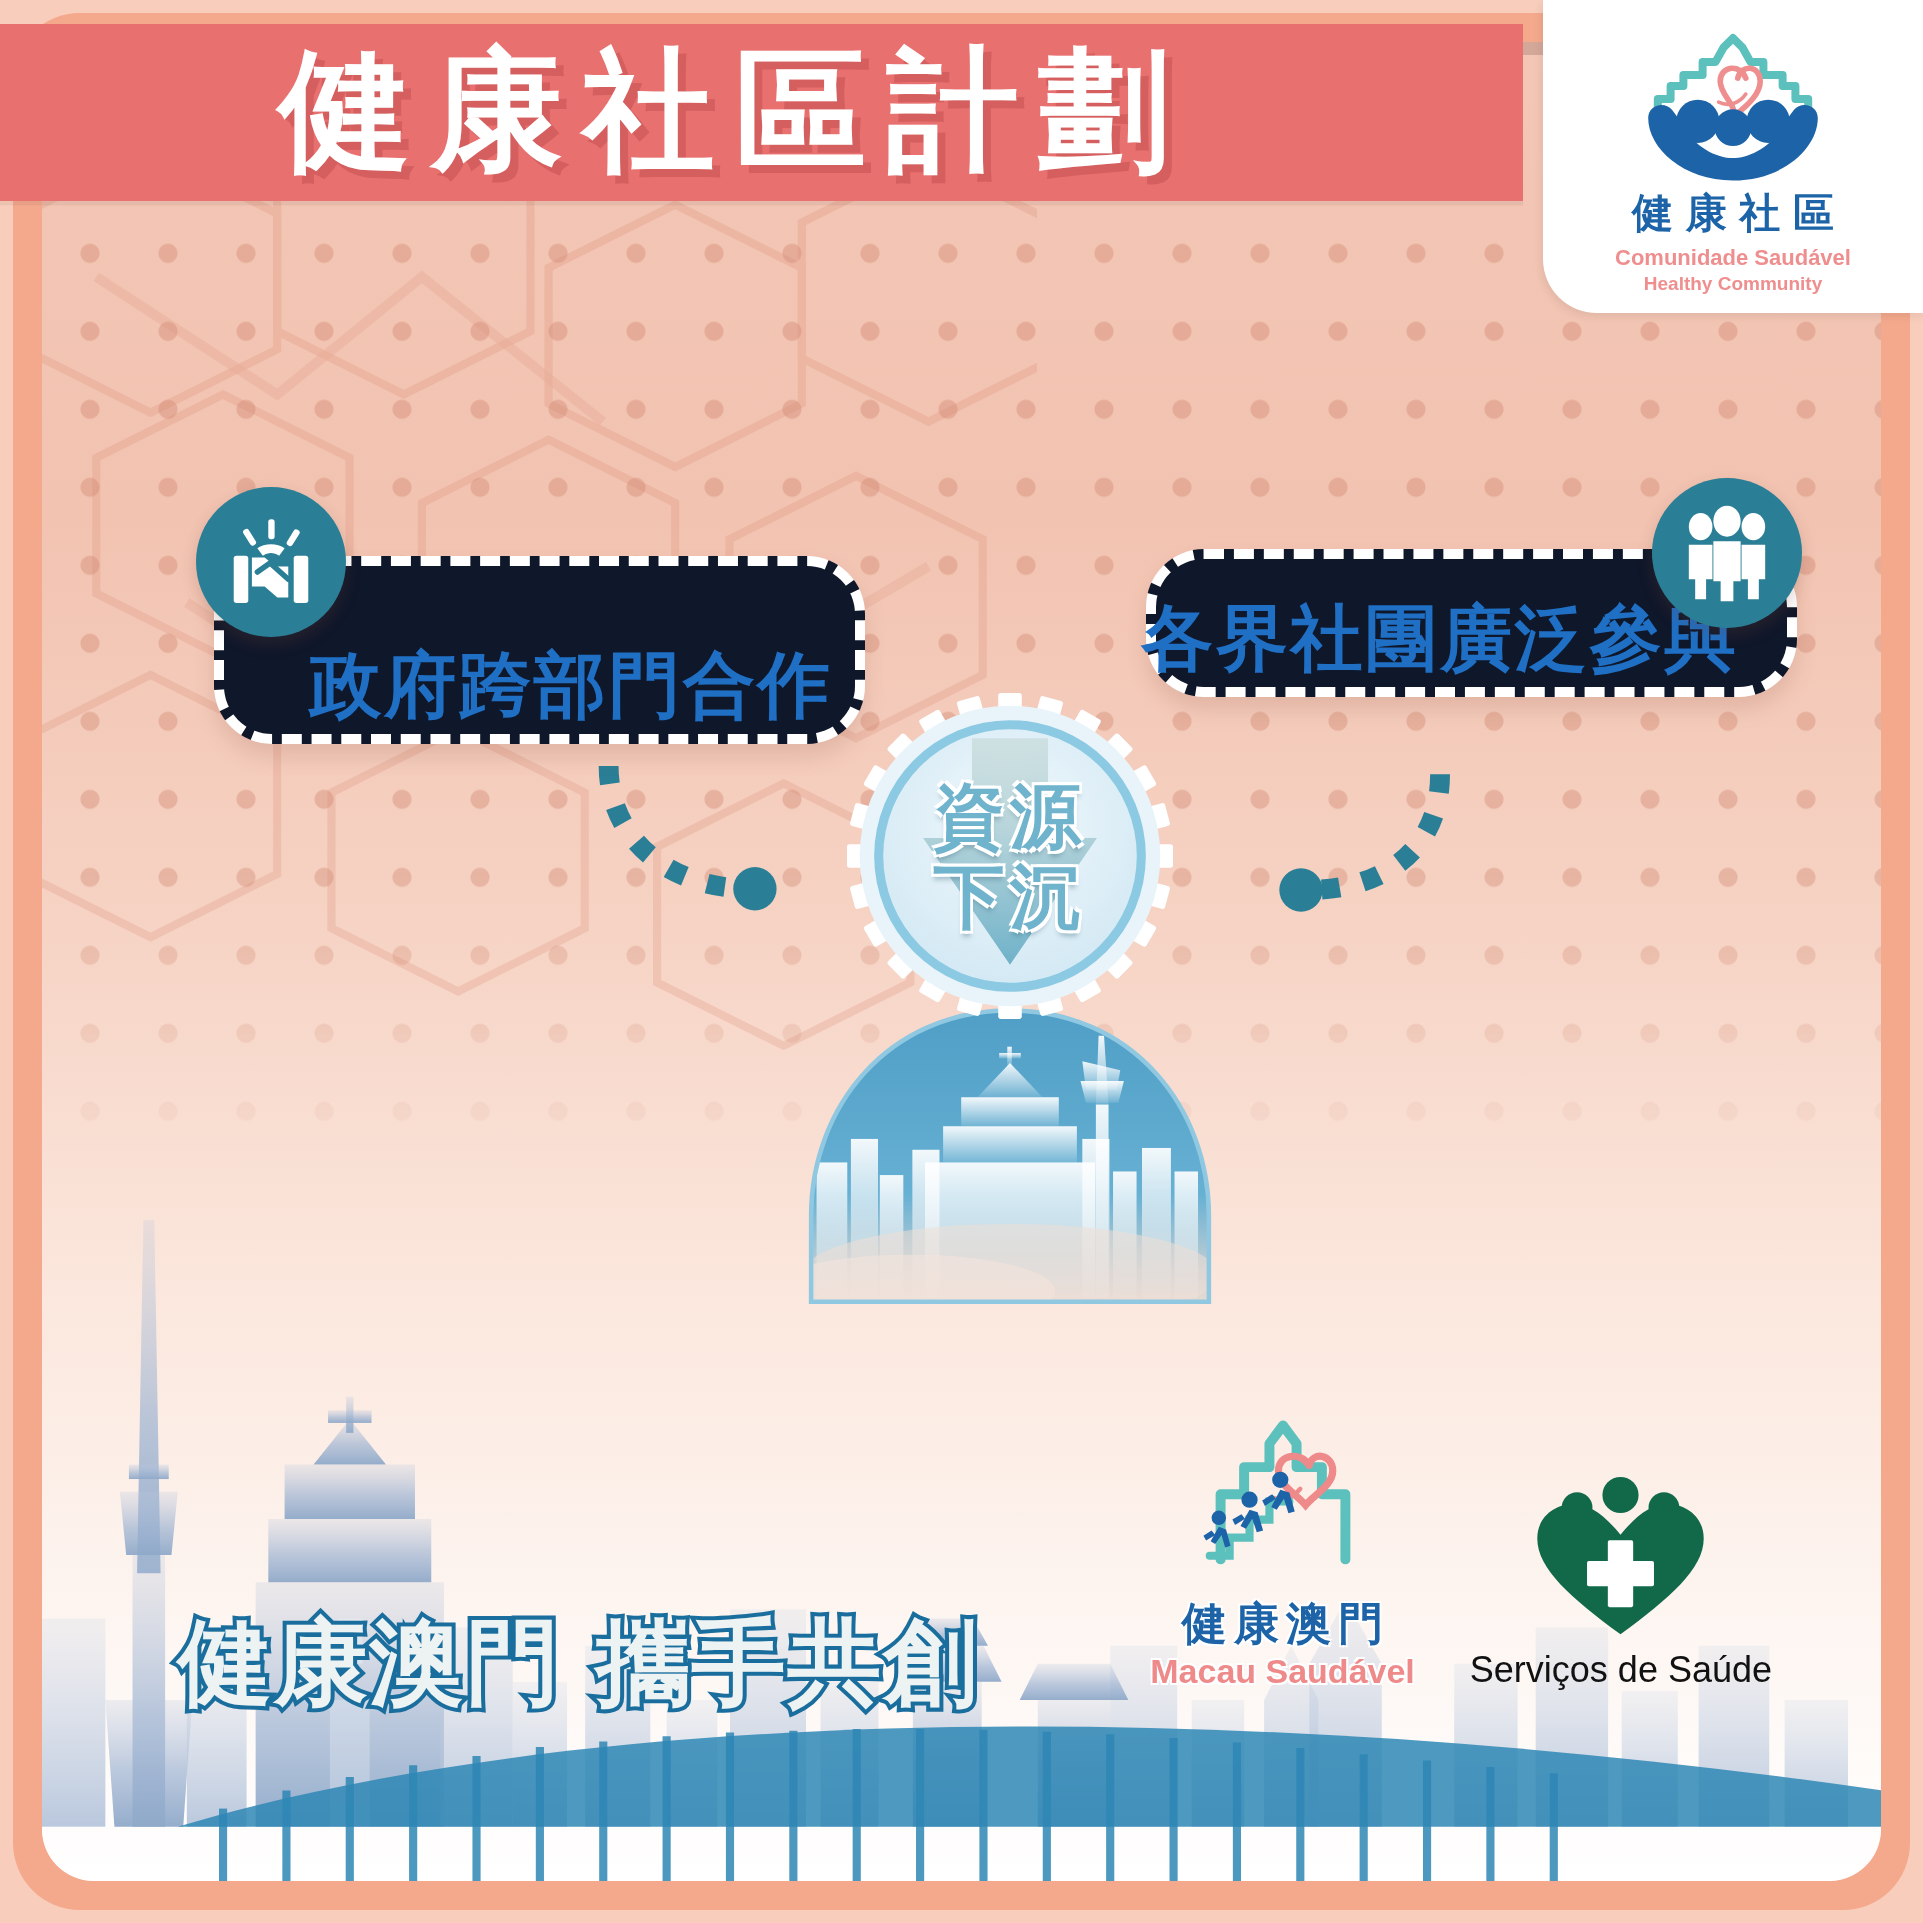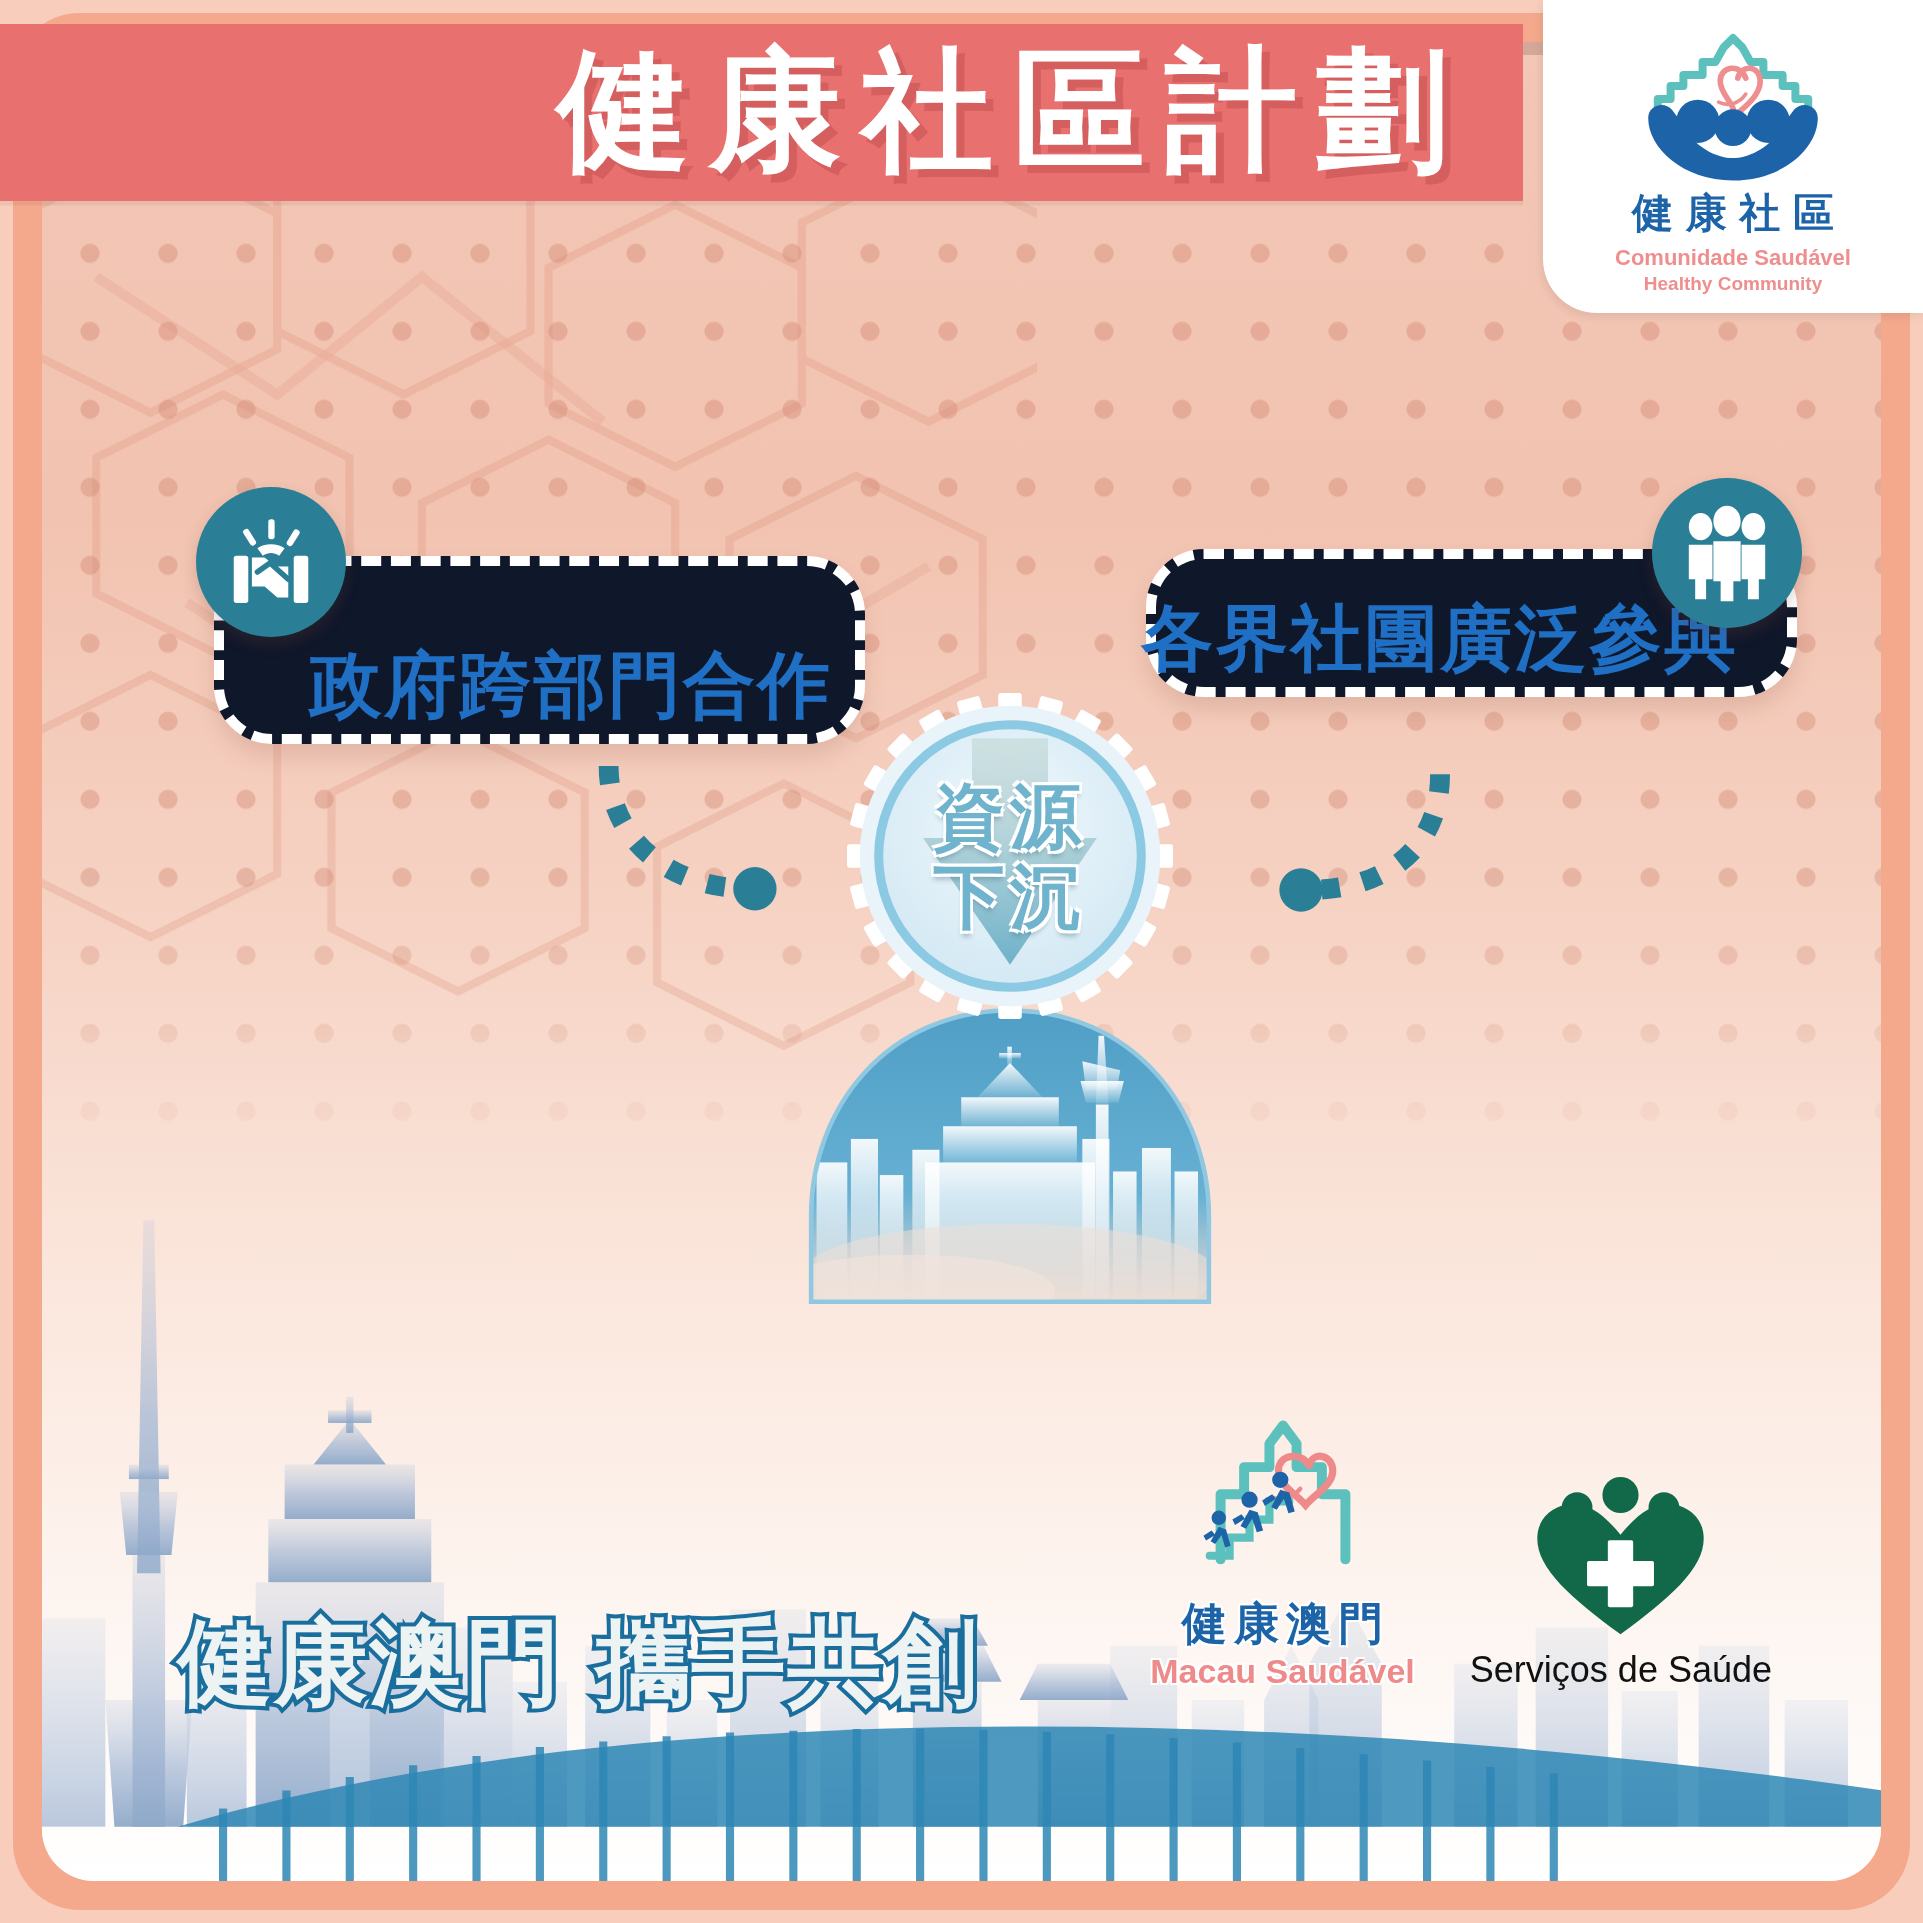--- a/index.html
+++ b/index.html
@@ -23,21 +23,21 @@
     background-size:78px 78px;background-position:9px 16.3px;
     -webkit-mask-image:linear-gradient(180deg,#000 0%,#000 72%,rgba(0,0,0,0) 100%);
             mask-image:linear-gradient(180deg,#000 0%,#000 72%,rgba(0,0,0,0) 100%);}
   .bg-hex{position:absolute;left:0;top:54px;width:995px;height:995px;opacity:.45;}
   .bg-topline{position:absolute;left:0;right:0;top:0;height:12.7px;background:rgba(120,80,70,.25);}
 
   
   .banner{position:absolute;left:0;top:23.5px;width:1523px;height:177px;background:#e8706f;
           border-top-right-radius:0;z-index:6;box-shadow:0 4.5px 0 rgba(0,0,0,.05);}
   .banner-title{position:absolute;left:0;right:54px;top:50%;transform:translateY(-50%);
-        text-align:right;color:#ffffff;font-size:132px;font-weight:bold;letter-spacing:20px;
+        text-align:center;color:#ffffff;font-size:132px;font-weight:bold;letter-spacing:20px;
         font-family:"DejaVu Sans","Liberation Sans",sans-serif;
         text-shadow:8.1px 8.1px 0 rgba(150,45,45,.25);white-space:nowrap;}
 
   
   .brandcard{position:absolute;right:0;top:0;width:380px;height:286px;background:#ffffff;
         border-bottom-left-radius:54px;z-index:8;box-shadow:-1.8px 3.6px 9px rgba(0,0,0,.07);
         display:flex;flex-direction:column;align-items:center;justify-content:flex-start;padding-top:27px;}
   .brand-logo{width:208px;height:163px;}
   .brand-cn{font-size:41px;color:#1d63a8;font-weight:bold;letter-spacing:12.7px;margin-top:-3.6px;
         font-family:"DejaVu Sans","Liberation Sans",sans-serif;text-indent:12.7px;}

